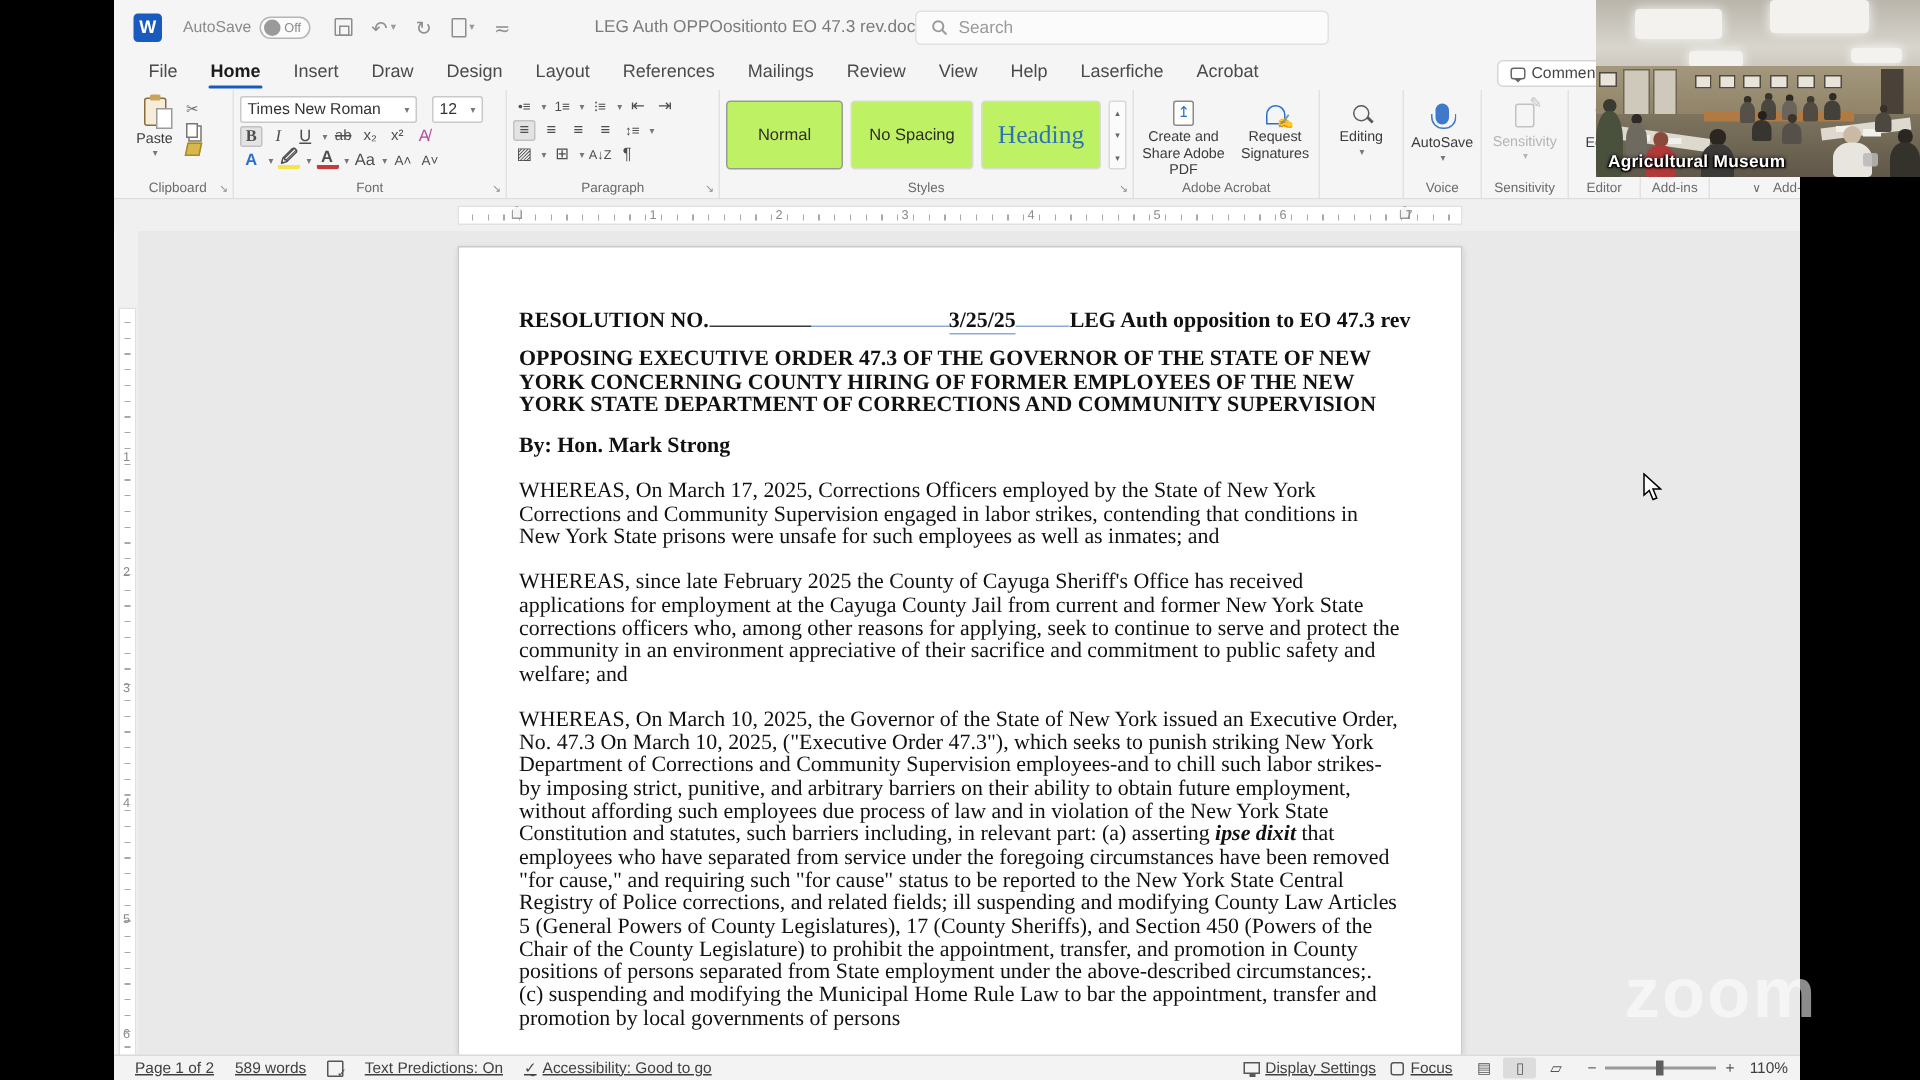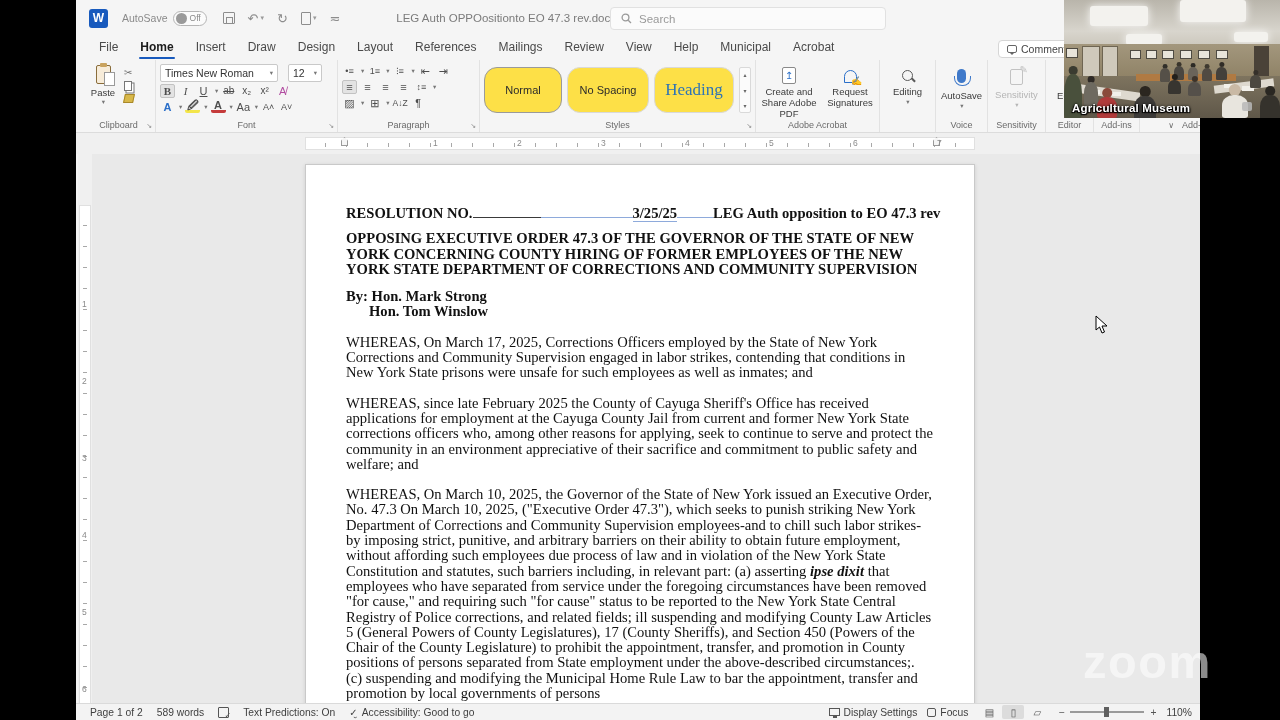--- a/index.html
+++ b/index.html
@@ -60,21 +60,21 @@
   .combo { border:1px solid #c9c9c9; background:#fff; border-radius:2px; font-size:10.5px; color:#333; display:flex; align-items:center; justify-content:space-between; padding:1px 4px; height:18px; }
   .fontname { width:118px; }
   .fontsize { width:34px; margin-left:7px; }
   .bi { font-family:"Liberation Serif",serif; font-weight:bold; }
   .ii { font-family:"Liberation Serif",serif; font-style:italic; }
   .sel { background:#e3e3e3; border:1px solid #c2c2c2; }
   
   .g-para { width:142px; }
   
   .g-styles { width:276px; }
-  .stylecard { height:46px; border:1px solid #d9d9d9; background:#fde047; border-radius:13px; display:flex; flex-direction:column; align-items:center; justify-content:center; font-size:11px; color:#2b2b2b; flex:none; cursor:default; }
+  .stylecard { height:46px; border:1px solid #d9d9d9; background:#bef264; border-radius:3px; display:flex; flex-direction:column; align-items:center; justify-content:center; font-size:11px; color:#2b2b2b; flex:none; cursor:default; }
   .stylecard.active { border:1.5px solid #9a9a9a; }
   .heading-style { font-family:"Liberation Serif",serif; font-size:17px; color:#2e74b5; }
   .gallery-scroll { width:16px; height:46px; border:1px solid #d9d9d9; background:#fbfbfb; border-radius:2px; display:flex; flex-direction:column; align-items:center; justify-content:space-between; padding:3px 0; font-size:6px; color:#666; }
   
   .vbtn { display:flex; flex-direction:column; align-items:center; justify-content:flex-start; font-size:9.5px; color:#3b3b3b; text-align:center; line-height:1.15; padding-top:4px; height:60px; cursor:default; }
   .mag { width:11px; height:11px; border:1.6px solid #5a5a5a; border-radius:50%; position:relative; display:inline-block; }
   .mag::after { content:""; position:absolute; width:5px; height:1.6px; background:#5a5a5a; transform:rotate(45deg); right:-4px; bottom:-1px; }
   .pdficon { width:14px; height:17px; border:1.3px solid #8a8a8a; border-radius:2px; position:relative; background:#fff; }
   .pdficon::after { content:"↥"; position:absolute; left:2px; top:2px; font-size:10px; color:#2a6fc9; }
   .sigicon { width:13px; height:13px; border:1.4px solid #2a6fc9; border-radius:50% 50% 0 0; position:relative; margin-top:3px; }
@@ -115,21 +115,21 @@
   .ul-blue2 { width:36px; border-bottom:1.3px solid #8eaadb; }
   .date-ul { border-bottom:1.3px solid #8eaadb; }
   .doc-heading { font-weight:bold; margin-top:10px; }
   .by-block { margin-top:12px;font-weight:bold; }
   .by-indent { padding-left:23px; }
   .para { margin-top:15px; }
   .ipse { font-weight:bold; font-style:italic; }
 
   
   .statusbar { position:absolute; left:0; bottom:0; width:100%; height:17px; background:#f3f3f3; border-top:1px solid #dadada; display:flex; align-items:center; font-size:10.3px; color:#3f3f3f; z-index:20; }
-  .sb-item { margin-left:14px; white-space:nowrap; display:flex; align-items:center; gap:4px; cursor:default; }
+  .sb-item { margin-left:14px; white-space:nowrap; display:flex; align-items:center; gap:4px; cursor:default;text-decoration:underline; }
   .sb-right { position:absolute; right:8px; display:flex; align-items:center; gap:10px; }
   .proof-icn { width:11px; height:11px; border:1.1px solid #555; border-radius:1px; position:relative; }
   .proof-icn::after { content:"✓"; position:absolute; font-size:8px; right:-3px; bottom:-3px; color:#555; }
   .acc-icn { font-size:10px; color:#444; }
   .monitor-icn { width:11px; height:8px; border:1.1px solid #555; position:relative; display:inline-block; }
   .monitor-icn::after { content:""; position:absolute; left:3px; bottom:-3px; width:4px; height:2px; background:#555; }
   .focus-icn { width:9px; height:9px; border:1.2px solid #555; border-radius:2px; position:relative; }
   .viewbtns { display:flex; gap:2px; }
   .viewbtn { width:22px; height:14px; display:flex; align-items:center; justify-content:center; font-size:10px; color:#555; border-radius:2px; }
   .viewbtn.sel2 { background:#dcdcdc; }
@@ -204,21 +204,21 @@
       <span class="tab active">Home</span>
       <span class="tab">Insert</span>
       <span class="tab">Draw</span>
       <span class="tab">Design</span>
       <span class="tab">Layout</span>
       <span class="tab">References</span>
       <span class="tab">Mailings</span>
       <span class="tab">Review</span>
       <span class="tab">View</span>
       <span class="tab">Help</span>
-      <span class="tab">Municipal</span>
+      <span class="tab">Laserfiche</span>
       <span class="tab">Acrobat</span>
       <div class="comments-btn">
         <span class="bubble"></span>
         <span>Comments</span>
       </div>
     </div>
 
     <div class="ribbon">
 
       <div class="rgroup g-clip">
@@ -403,21 +403,20 @@
 
     <div class="canvas">
       <div class="page">
         <div class="docbody">
           <div class="res-line">
             <span>RESOLUTION NO.</span><span class="ul ul-dark"></span><span class="ul ul-blue"></span><span class="date-ul">3/25/25</span><span class="ul ul-blue2"></span><span>LEG Auth opposition to EO 47.3 rev</span>
           </div>
           <div class="doc-heading">OPPOSING EXECUTIVE ORDER 47.3 OF THE GOVERNOR OF THE STATE OF NEW YORK CONCERNING COUNTY HIRING OF FORMER EMPLOYEES OF THE NEW YORK STATE DEPARTMENT OF CORRECTIONS AND COMMUNITY SUPERVISION</div>
           <div class="by-block">
             <div>By: Hon. Mark Strong</div>
-            <div class="by-indent">Hon. Tom Winslow</div>
           </div>
           <div class="para">WHEREAS, On March 17, 2025, Corrections Officers employed by the State of New York Corrections and Community Supervision engaged in labor strikes, contending that conditions in New York State prisons were unsafe for such employees as well as inmates; and</div>
           <div class="para">WHEREAS, since late February 2025 the County of Cayuga Sheriff's Office has received applications for employment at the Cayuga County Jail from current and former New York State corrections officers who, among other reasons for applying, seek to continue to serve and protect the community in an environment appreciative of their sacrifice and commitment to public safety and welfare; and</div>
           <div class="para"><span>WHEREAS, On March 10, 2025, the Governor of the State of New York issued an Executive Order, No. 47.3 On March 10, 2025, ("Executive Order 47.3"), which seeks to punish striking New York Department of Corrections and Community Supervision employees-and to chill such labor strikes-by imposing strict, punitive, and arbitrary barriers on their ability to obtain future employment, without affording such employees due process of law and in violation of the New York State Constitution and statutes, such barriers including, in relevant part: (a) asserting </span><span class="ipse">ipse dixit</span><span> that employees who have separated from service under the foregoing circumstances have been removed "for cause," and requiring such "for cause" status to be reported to the New York State Central Registry of Police corrections, and related fields; ill suspending and modifying County Law Articles 5 (General Powers of County Legislatures), 17 (County Sheriffs), and Section 450 (Powers of the Chair of the County Legislature) to prohibit the appointment, transfer, and promotion in County positions of persons separated from State employment under the above-described circumstances;. (c) suspending and modifying the Municipal Home Rule Law to bar the appointment, transfer and promotion by local governments of persons</span></div>
         </div>
       </div>
     </div>
 
     <div class="statusbar">
       <span class="sb-item">Page 1 of 2</span>

